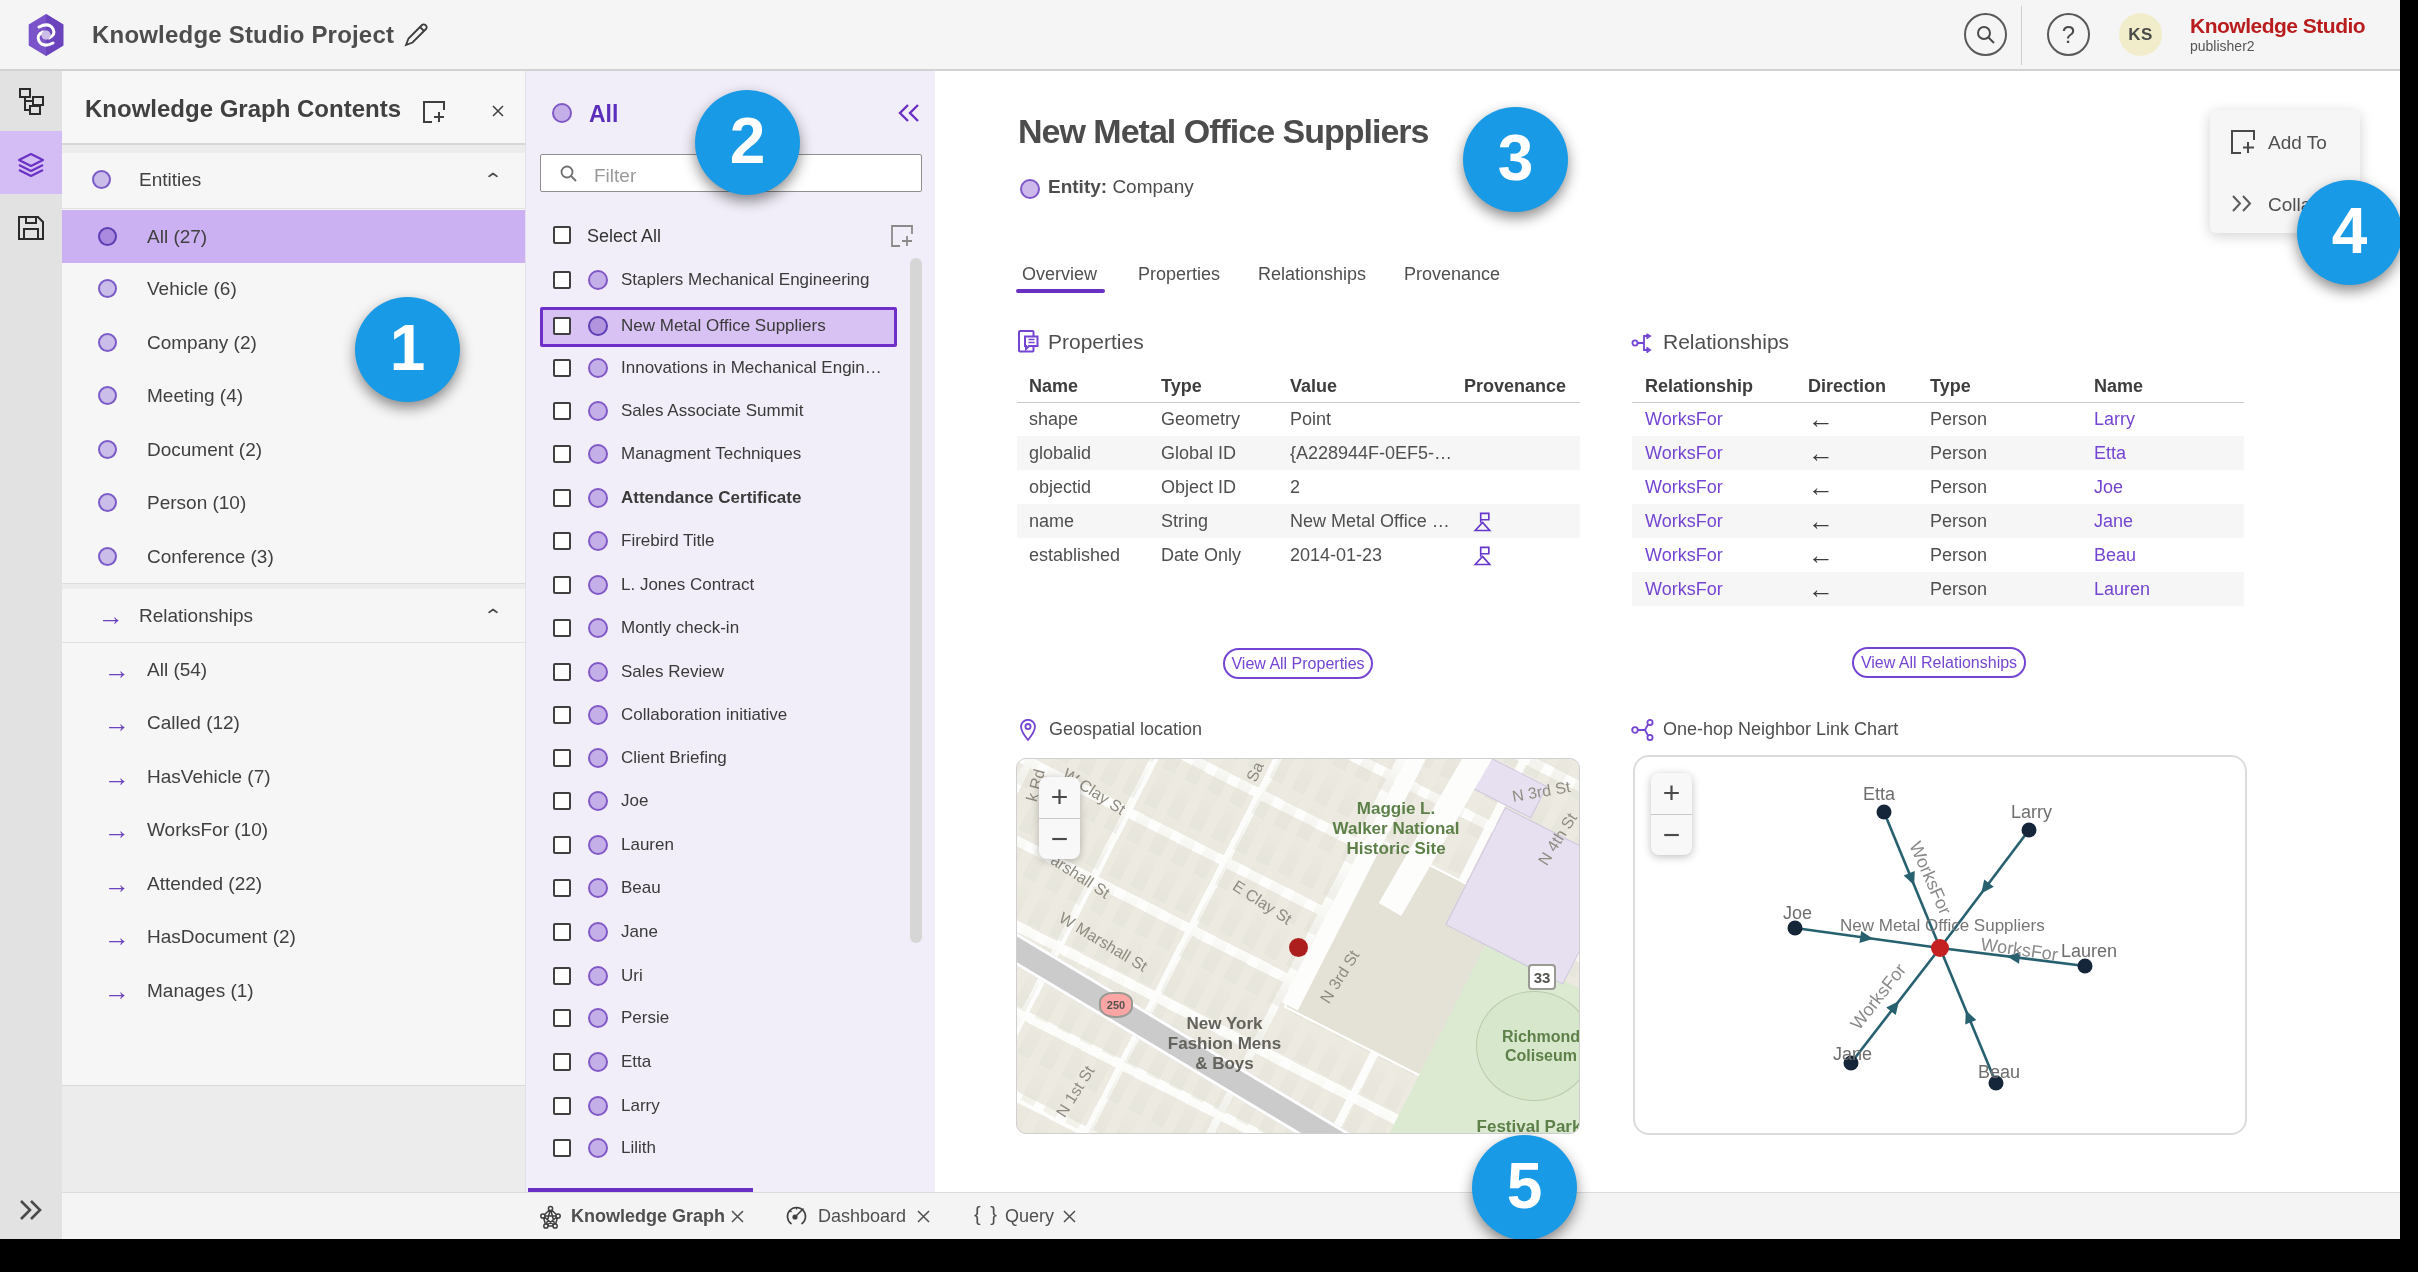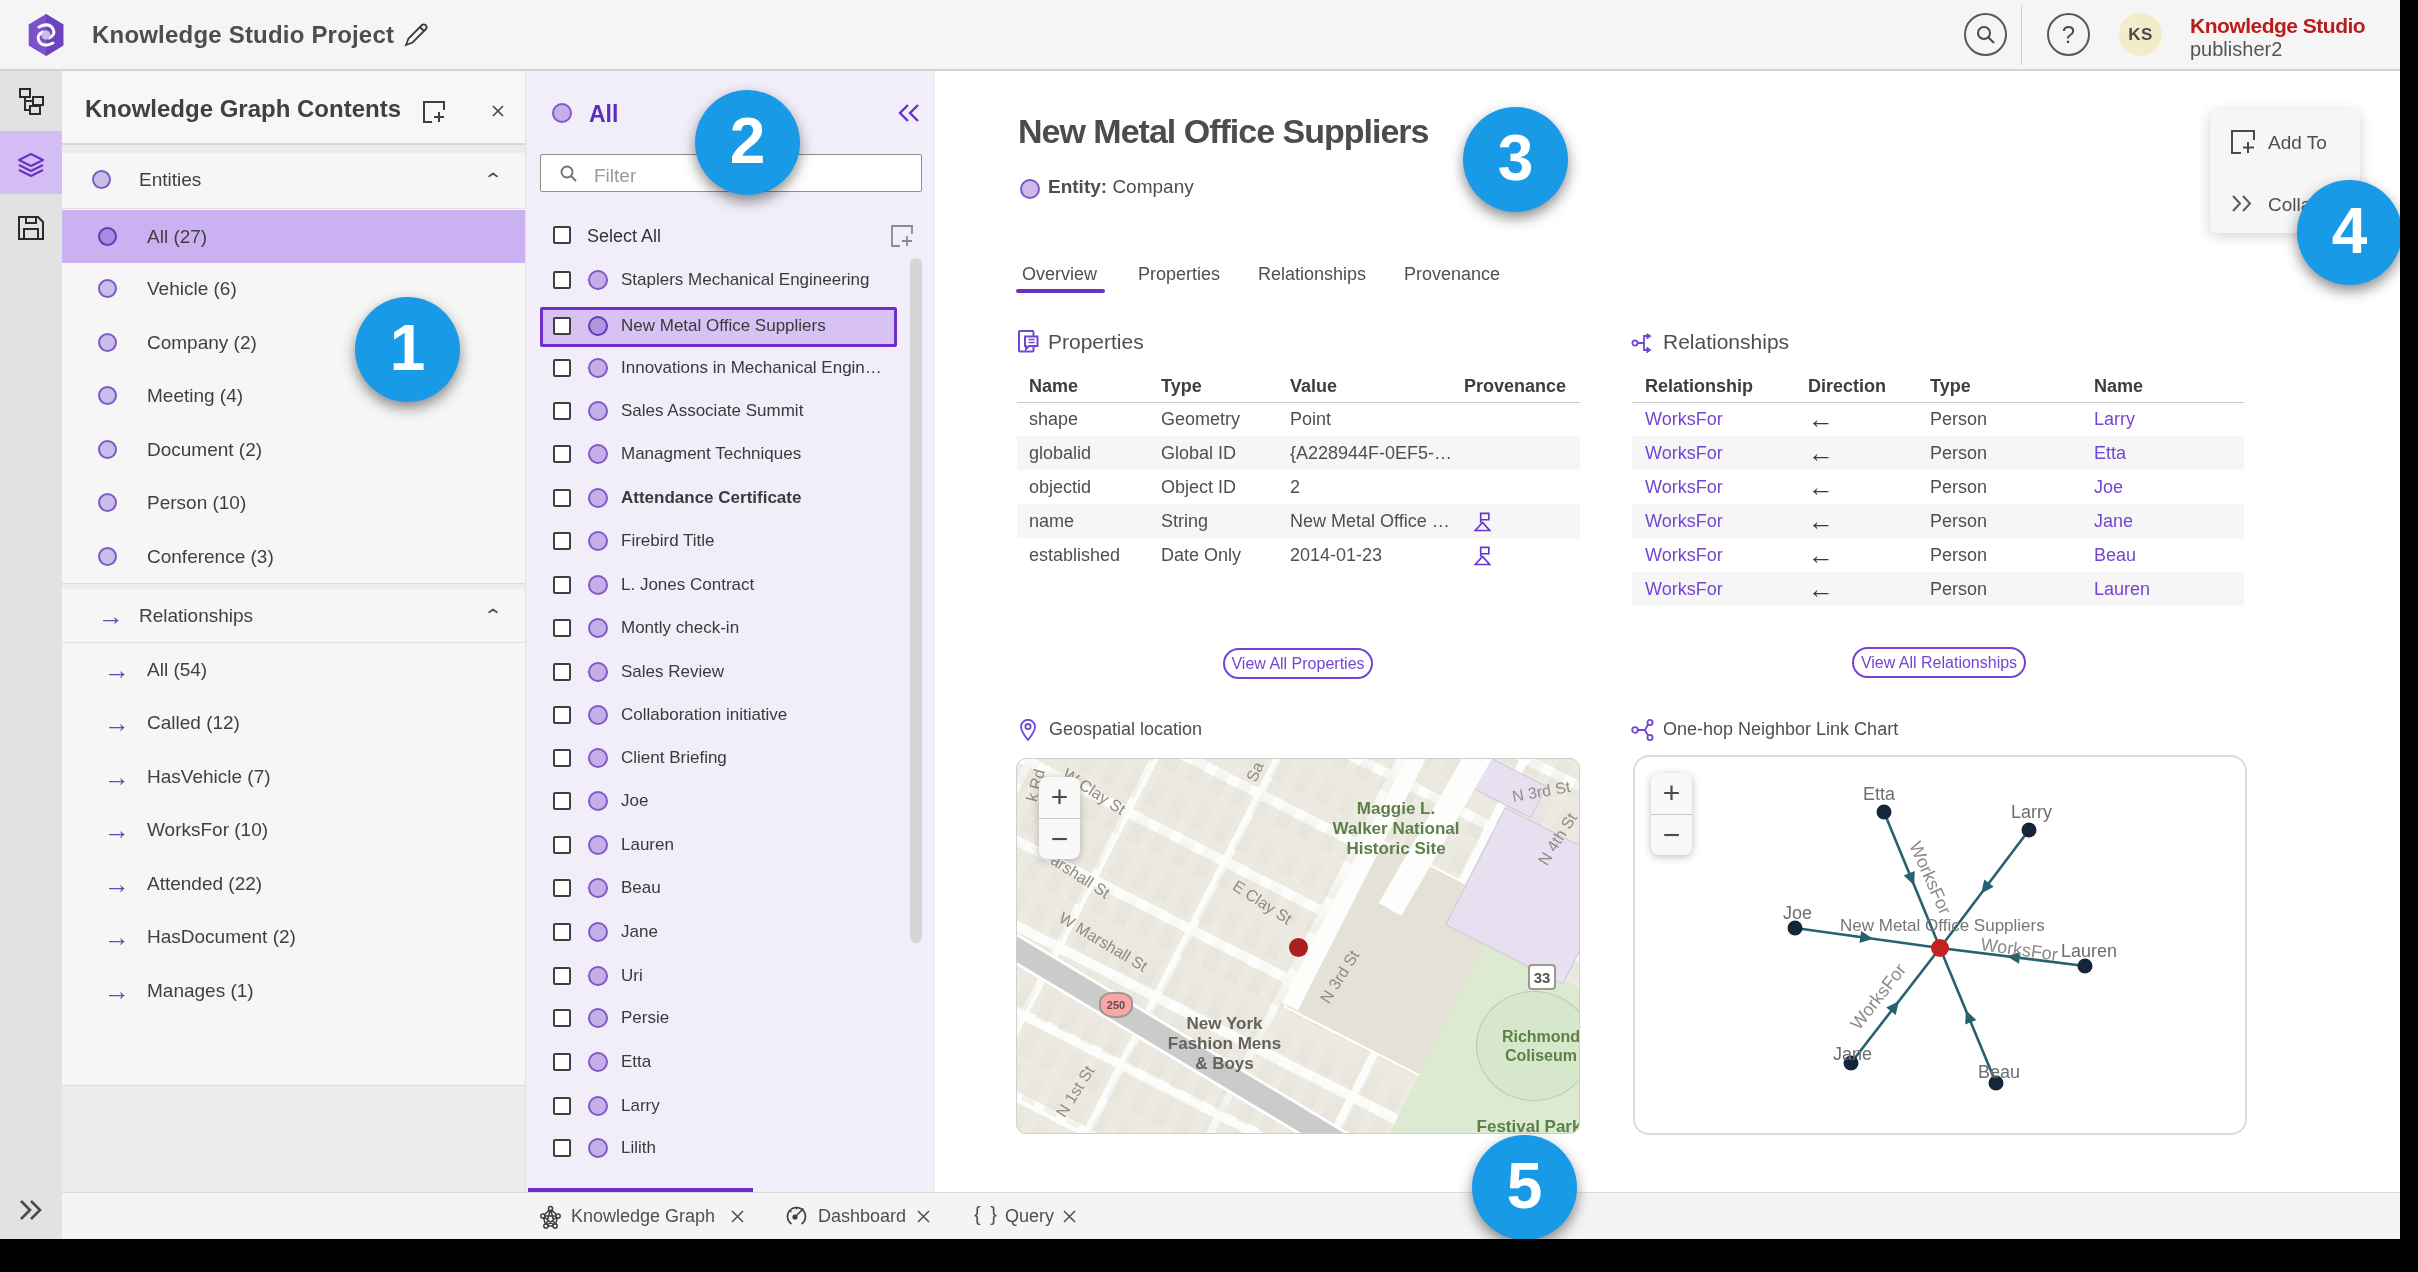--- a/index.html
+++ b/index.html
@@ -7,21 +7,21 @@
   body { font-family:"Liberation Sans", sans-serif; }
   #app { position:absolute; left:0; top:0; width:2400px; height:1239px; background:#fff; overflow:hidden; }
   .abs { position:absolute; }
 
   
   #header { position:absolute; left:0; top:0; width:2400px; height:71px; background:#f5f5f5; border-bottom:2px solid #d2d2d2; }
   #hdr-title { position:absolute; left:92px; top:21px; font-size:24px; font-weight:700; color:#4d4d4d; letter-spacing:0.2px; }
   .hdr-circle { position:absolute; top:13px; width:43px; height:43px; border:2px solid #595959; border-radius:50%; }
   #avatar { position:absolute; left:2119px; top:13px; width:43px; height:43px; border-radius:50%; background:#f1edcb; color:#4a4a4a; font-size:17px; font-weight:700; text-align:center; line-height:43px; letter-spacing:0.5px; }
   #acct-name { position:absolute; left:2190px; top:14px; font-size:21px; font-weight:700; color:#b91c1c; letter-spacing:-0.5px; }
-  #acct-sub  { position:absolute; left:2190px; top:38px; font-size:20px; color:#555; }
+  #acct-sub  { position:absolute; left:2190px; top:38px; font-size:14px; color:#555; }
   #hdr-divider { position:absolute; left:2021px; top:6px; width:1px; height:59px; background:#cfcfcf; }
 
   
   #rail { position:absolute; left:0; top:71px; width:62px; height:1168px; background:#e2e2e2; }
   #rail-sel { position:absolute; left:0; top:60px; width:62px; height:63px; background:#d3bdf4; }
 
   
   #p1 { position:absolute; left:62px; top:71px; width:463px; height:1168px; background:#ececec; }
   #p1-head { position:absolute; left:0; top:0; width:463px; height:74px; background:#f7f7f7; border-bottom:2px solid #d7d7d7; }
   #p1-head .t { position:absolute; left:23px; top:24px; font-size:24px; font-weight:700; color:#404040; }
@@ -606,21 +606,21 @@
 
   <div id="tabbar">
     <svg class="abs" style="left:478px;top:12px" width="21" height="24" viewBox="0 0 21 24" fill="none" stroke="#3f3f3f" stroke-width="1.5">
       <path d="M10.5 4 L3 11 M10.5 4 L18 11 M3 11 L6 21 M18 11 L15 21 M6 21 L15 21 M10.5 4 L6 21 M10.5 4 L15 21 M3 11 L15 21 M18 11 L6 21 M3 11 L18 11"></path>
       <circle cx="10.5" cy="3.5" r="2.1" fill="#f4f4f4"></circle>
         <circle cx="2.9" cy="11" r="2.1" fill="#f4f4f4"></circle>
         <circle cx="18.1" cy="11" r="2.1" fill="#f4f4f4"></circle>
         <circle cx="5.9" cy="21" r="2.1" fill="#f4f4f4"></circle>
         <circle cx="15.1" cy="21" r="2.1" fill="#f4f4f4"></circle>
     </svg>
-    <div class="abs" style="left:509px;top:13px;font-size:18px;color:#4f4f4f;">Knowledge Graph</div>
+    <div class="abs" style="left:509px;top:13px;font-size:18px;color:#4f4f4f;font-weight:bold;">Knowledge Graph</div>
     <svg class="abs" style="left:669px;top:17px" width="13" height="13" viewBox="0 0 13 13" stroke="#4f4f4f" stroke-width="1.5">
         <path d="M1 1 L12 12 M12 1 L1 12"></path>
       </svg>
     <svg class="abs" style="left:724px;top:13px" width="21" height="20" viewBox="0 0 21 20" fill="none" stroke="#3f3f3f" stroke-width="1.6">
       <path d="M5.5 18 A 9 9 0 1 1 15.5 18"></path>
       <path d="M9.5 10.5 L17.5 2.5"></path>
       <circle cx="9" cy="11" r="1.8" fill="#3f3f3f"></circle>
       <path d="M4 4.5 L5.5 6 M10.5 1.5 V3.5" stroke-width="1.3"></path>
     </svg>
     <div class="abs" style="left:756px;top:13px;font-size:18px;color:#4f4f4f;">Dashboard</div>

